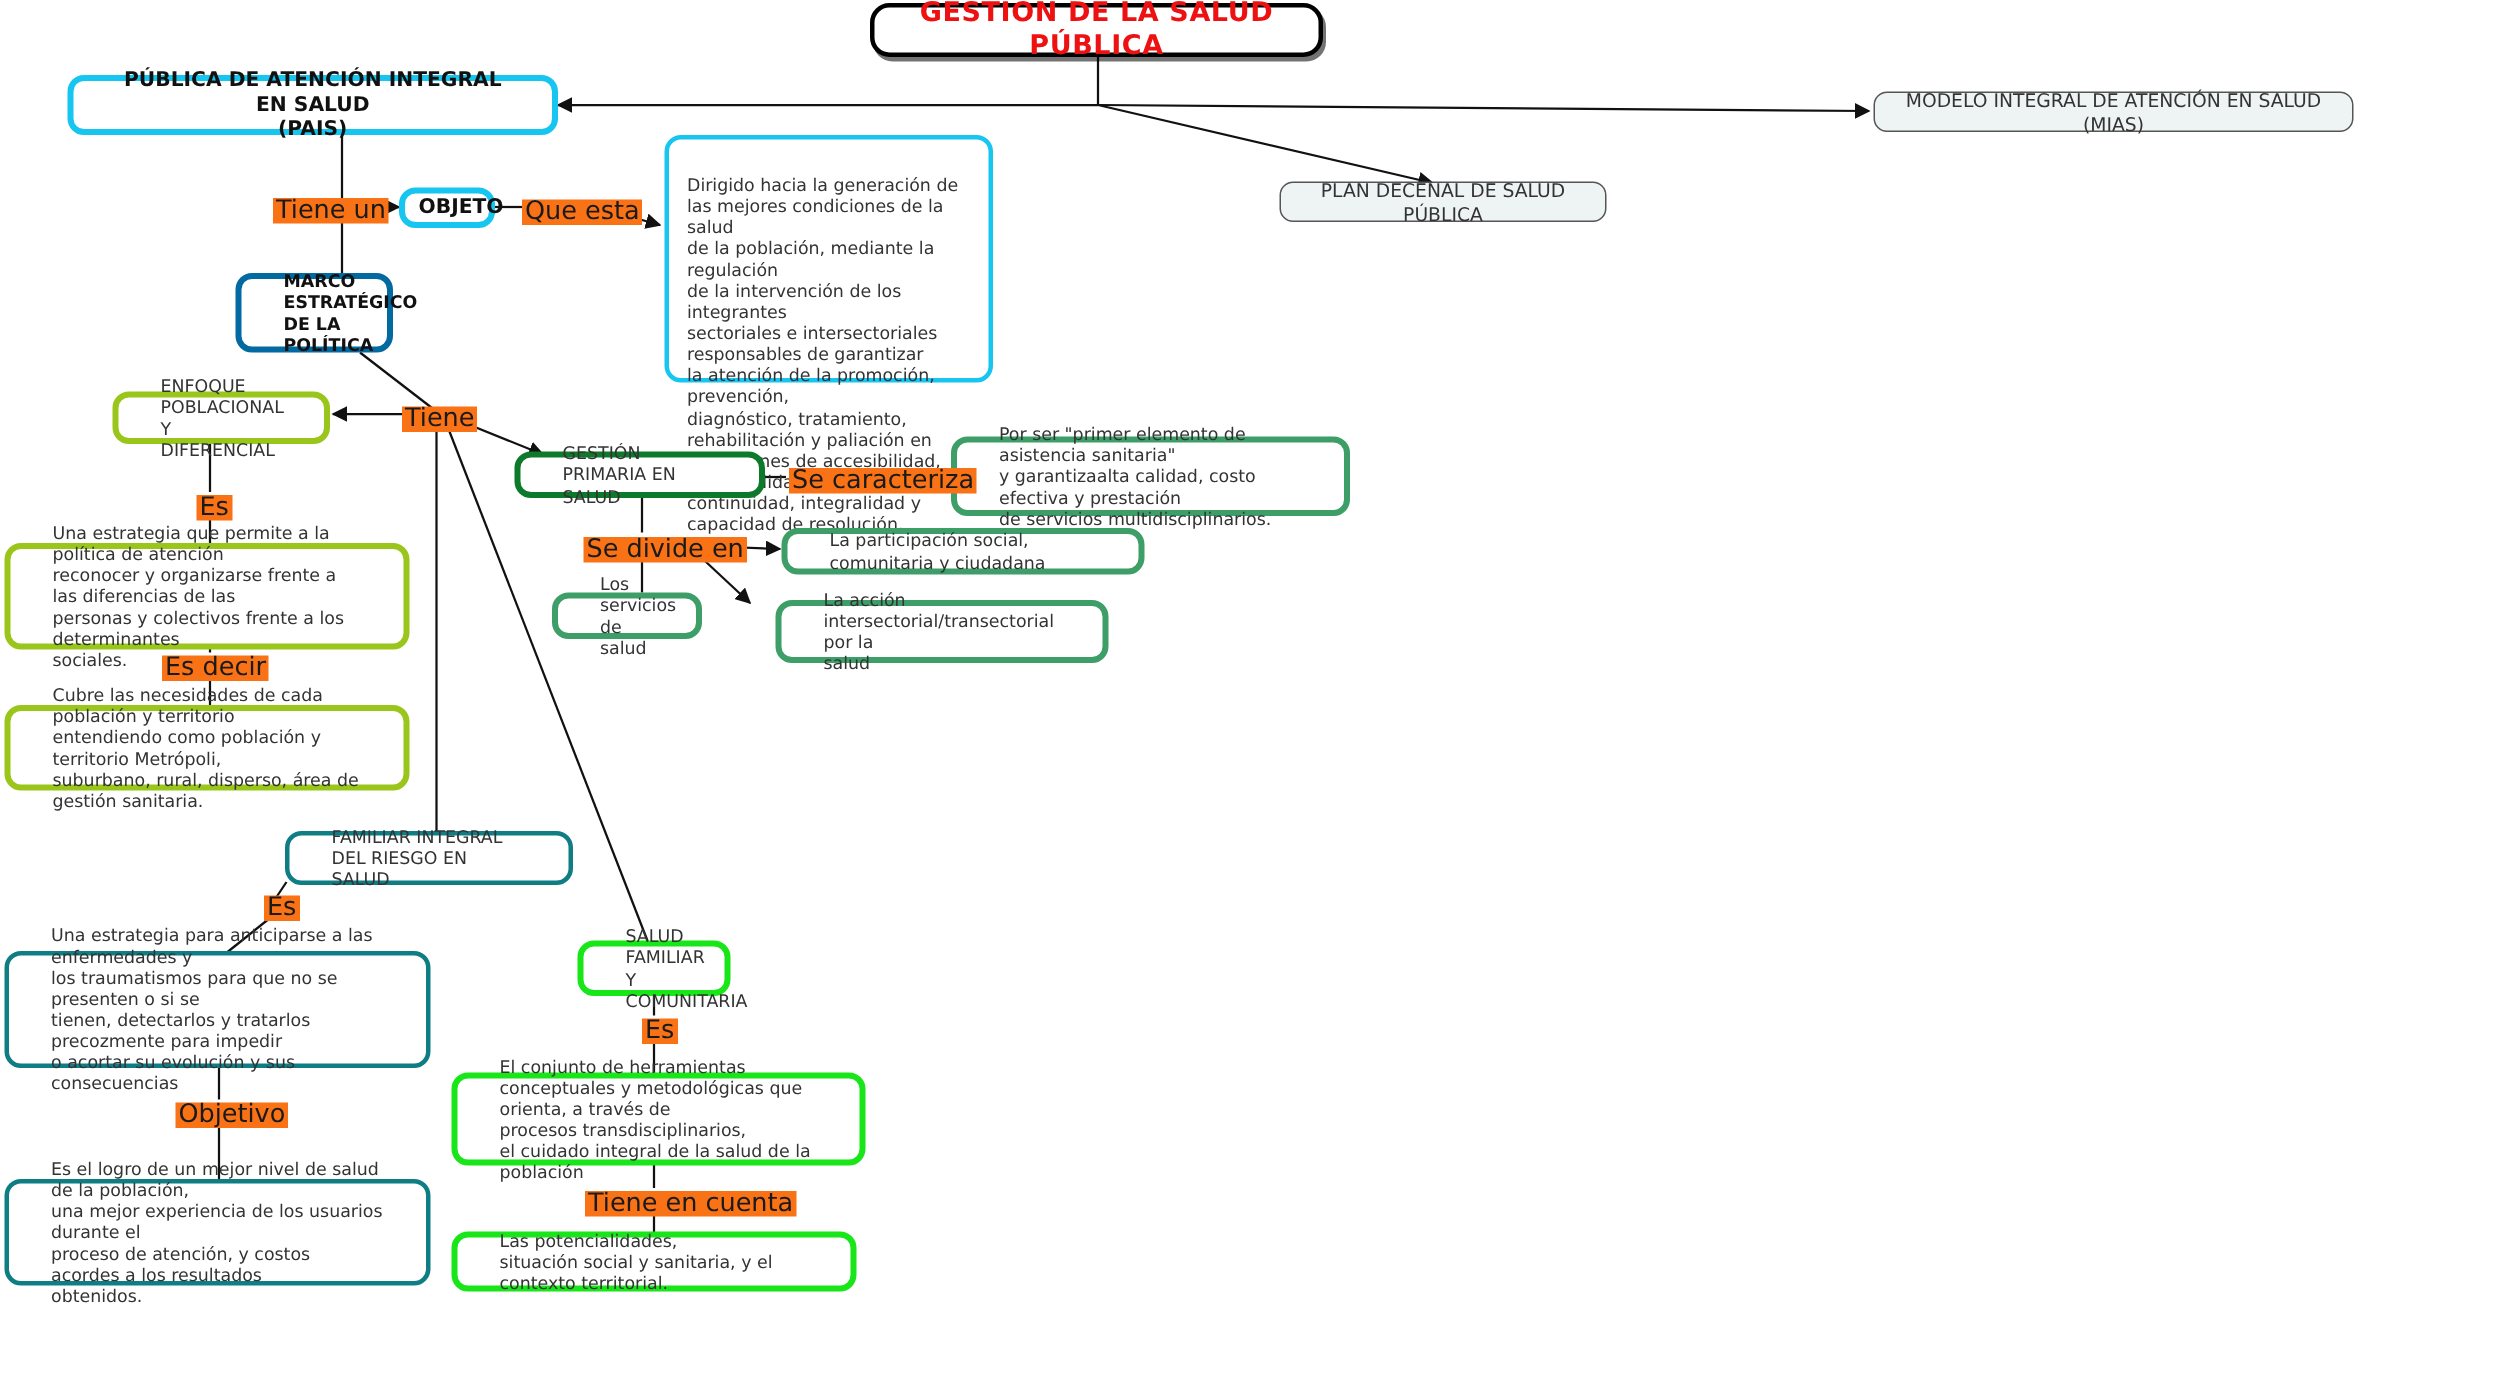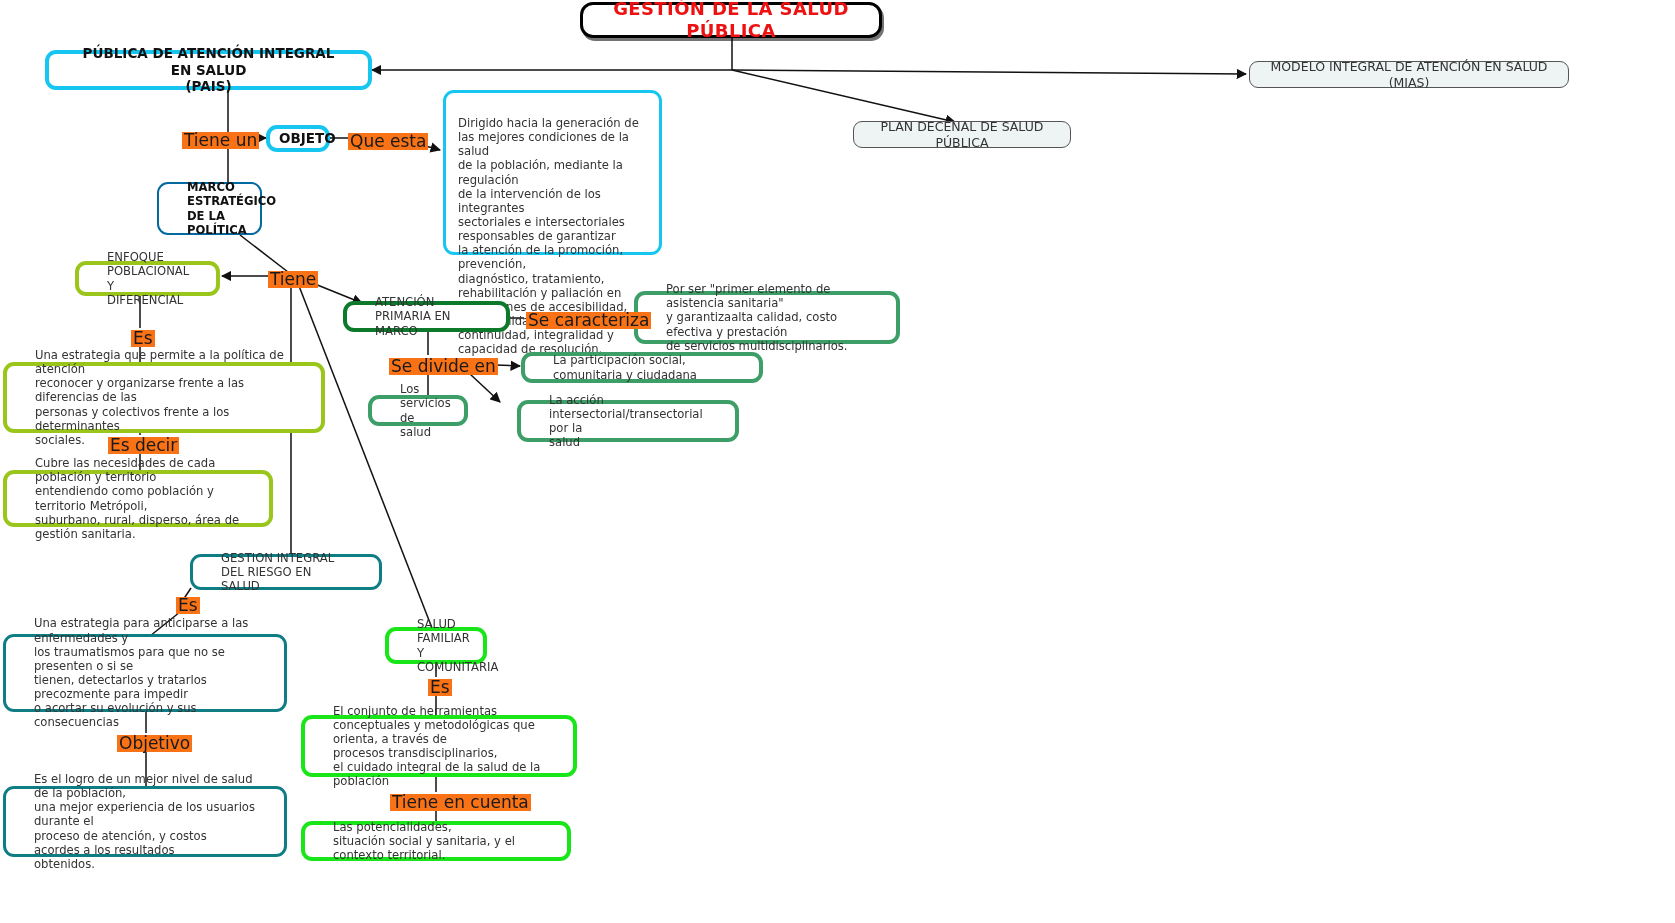--- a/index.html
+++ b/index.html
@@ -64,21 +64,21 @@
   }
   .n-cyan-body {
     border: 3px solid #16c6f0;
     background: #ffffff;
     font-size: 11.6px;
     color: #333333;
     text-align: left;
     align-items: flex-start;
   }
   .n-teal-strong {
-    border: 2px solid #0369a1;
+    border: 4px solid #0369a1;
     background: #ffffff;
     font-weight: bold;
     font-size: 11.6px;
     color: #111111;
     text-align: left;
     align-items: center;
   }
   .n-teal {
     border: 3.5px solid #0f7d84;
     background: #ffffff;
@@ -251,35 +251,35 @@
     <span class="txt">MARCO
 ESTRATÉGICO
 DE LA POLÍTICA</span>
   </div>
 
   <div class="node n-olive pad-m" style="left:75px; top:261px; width:145px; height:35px;">
     <span class="txt">ENFOQUE POBLACIONAL
 Y DIFERENCIAL</span>
   </div>
 
-  <div class="node n-olive pad-m" style="left:3px; top:362px; width:322px; height:71px;">
+  <div class="node n-olive pad-m" style="left:3px; top:362px; width:270px; height:71px;">
     <span class="txt">Una estrategia que permite a la política de atención
 reconocer y organizarse frente a las diferencias de las
 personas y colectivos frente a los determinantes
 sociales.</span>
   </div>
 
   <div class="node n-olive pad-m" style="left:3px; top:470px; width:270px; height:57px;">
     <span class="txt">Cubre las necesidades de cada población y territorio
 entendiendo como población y territorio Metrópoli,
 suburbano, rural, disperso, área de gestión sanitaria.</span>
   </div>
 
   <div class="node n-darkgreen pad-m" style="left:343px; top:301px; width:167px; height:31px;">
-    <span class="txt">ATENCIÓN PRIMARIA EN MARCO</span>
+    <span class="txt">GESTIÓN PRIMARIA EN SALUD</span>
   </div>
 
   <div class="node n-midgreen pad-m" style="left:634px; top:291px; width:266px; height:53px;">
     <span class="txt">Por ser "primer elemento de asistencia sanitaria"
 y garantizaalta calidad, costo efectiva y prestación
 de servicios multidisciplinarios.</span>
   </div>
 
   <div class="node n-midgreen pad-m" style="left:521px; top:352px; width:242px; height:31px;">
     <span class="txt">La participación social, comunitaria y ciudadana</span>
@@ -288,21 +288,21 @@
   <div class="node n-midgreen pad-m" style="left:368px; top:395px; width:100px; height:31px;">
     <span class="txt">Los servicios de salud</span>
   </div>
 
   <div class="node n-midgreen pad-m" style="left:498px; top:400px; width:222px; height:42px;margin-left:19px;">
     <span class="txt">La acción intersectorial/transectorial por la
 salud</span>
   </div>
 
   <div class="node n-teal pad-m" style="left:190px; top:554px; width:192px; height:36px;">
-    <span class="txt">GESTION INTEGRAL DEL RIESGO EN
+    <span class="txt">FAMILIAR INTEGRAL DEL RIESGO EN
 SALUD</span>
   </div>
 
   <div class="node n-teal pad-m" style="left:3px; top:634px; width:284px; height:78px;">
     <span class="txt">Una estrategia para anticiparse a las enfermedades y
 los traumatismos para que no se presenten o si se
 tienen, detectarlos y tratarlos precozmente para impedir
 o acortar su evolución y sus
 consecuencias</span>
   </div>

